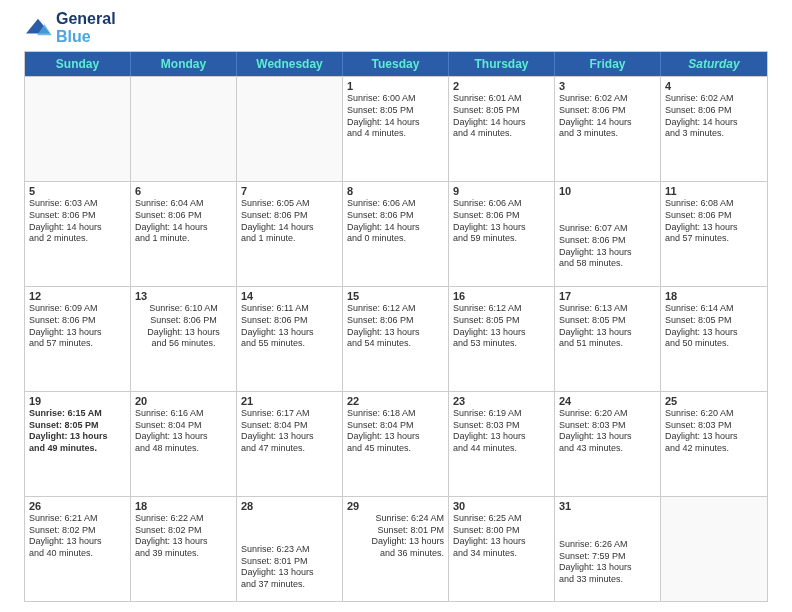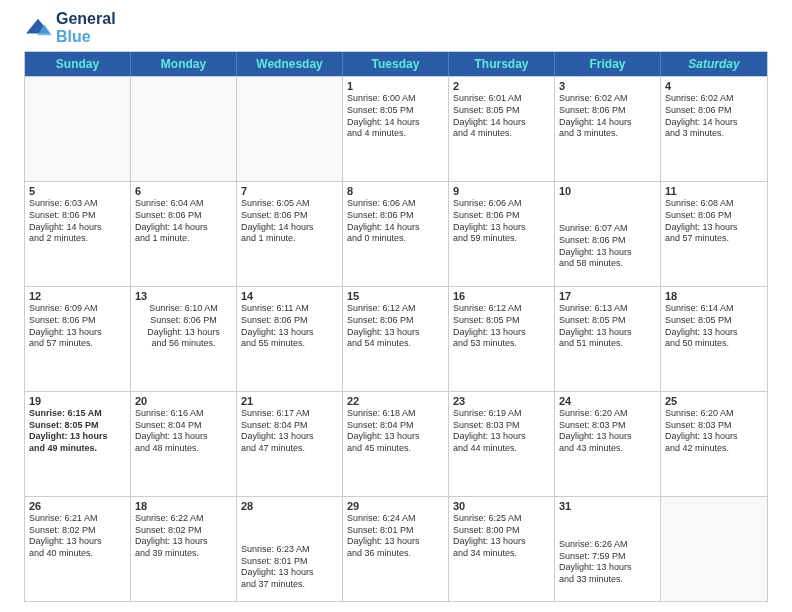--- a/index.html
+++ b/index.html
@@ -341,21 +341,21 @@
           </div>
           <div class="day-cell">
             <div class="day-number">28</div>
             <div class="cell-text" style="white-space: pre-line; margin-top: 32px;">Sunrise: 6:23 AM
 Sunset: 8:01 PM
 Daylight: 13 hours
 and 37 minutes.</div>
           </div>
           <div class="day-cell">
             <div class="day-number">29</div>
-            <div class="cell-text" style="white-space: pre-line;">Sunrise: 6:24 AM
+            <div class="cell-text" style="white-space: pre-line; text-align: right;">Sunrise: 6:24 AM
 Sunset: 8:01 PM
 Daylight: 13 hours
 and 36 minutes.</div>
           </div>
           <div class="day-cell">
             <div class="day-number">30</div>
             <div class="cell-text" style="white-space: pre-line;">Sunrise: 6:25 AM
 Sunset: 8:00 PM
 Daylight: 13 hours
 and 34 minutes.</div>

